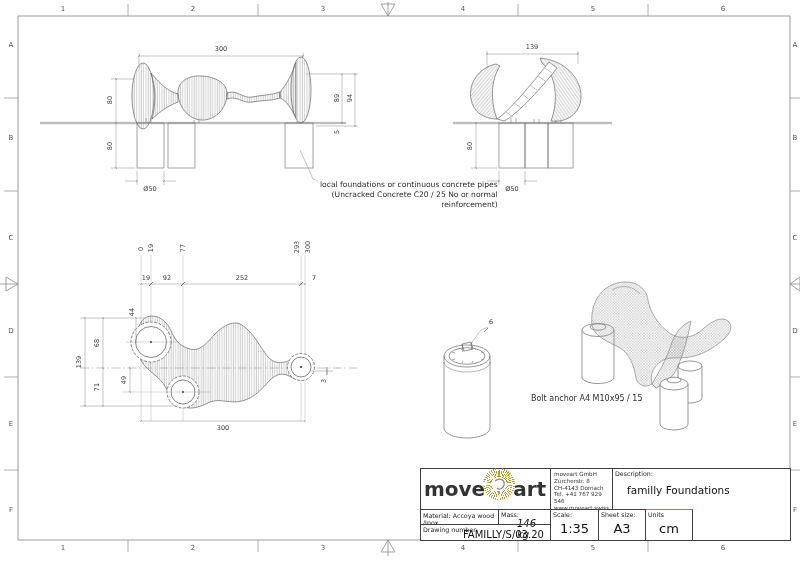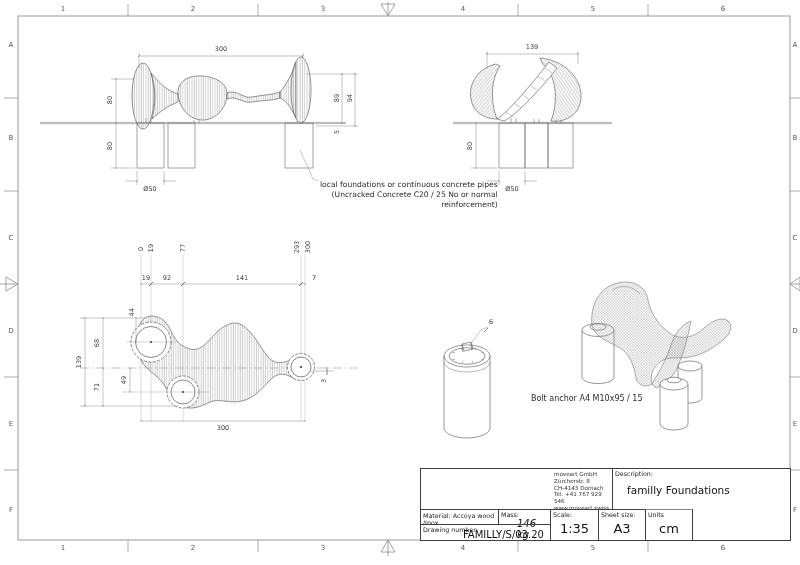--- a/index.html
+++ b/index.html
@@ -354,41 +354,50 @@
   <span class="dim" style="left:512px;top:189px">Ø50</span>
 
   <span class="dim rot" style="left:141px;top:249px">0</span>
   <span class="dim rot" style="left:151px;top:248px">19</span>
   <span class="dim rot" style="left:183px;top:248px">77</span>
   <span class="dim rot" style="left:297px;top:247px">293</span>
   <span class="dim rot" style="left:308px;top:247px">300</span>
 
   <span class="dim" style="left:146px;top:278px">19</span>
   <span class="dim" style="left:167px;top:278px">92</span>
-  <span class="dim" style="left:242px;top:278px">141</span>
+  <span class="dim" style="left:242px;top:278px">252</span>
   <span class="dim" style="left:314px;top:278px">7</span>
 
   <span class="dim rot" style="left:132px;top:312px">44</span>
   <span class="dim rot" style="left:79px;top:362px">139</span>
   <span class="dim rot" style="left:97px;top:343px">68</span>
   <span class="dim rot" style="left:97px;top:387px">71</span>
   <span class="dim rot" style="left:124px;top:380px">49</span>
   <span class="dim rot" style="left:324px;top:381px">3</span>
   <span class="dim" style="left:223px;top:428px">300</span>
 
   <span class="dim" style="left:491px;top:322px">6</span>
 
   <div class="note" style="left:320px;top:180px">
     <div>local foundations or continuous concrete pipes</div>
     <div>(Uncracked Concrete C20 / 25 No or normal</div>
     <div>reinforcement)</div>
   </div>
   <div class="anchor-note" style="left:500px;top:394px">Bolt anchor A4 M10x95 / 15</div>
 
   <div class="tb">
+    <div class="cell tb-logo">
+      <span class="logo-word">move</span>
+      <span class="burst">
+        <svg width="13" height="15" viewBox="0 0 13 15">
+          <path d="M2,4 C7,0 12,3 11,8 C10,12 6,13 4,11" stroke="#8a8a8a" stroke-width="1.3" fill="none"></path>
+        </svg>
+      </span>
+      <span class="logo-word">art</span>
+    </div>
     <div class="cell tb-addr">
       <div>moveart GmbH</div>
       <div>Zürcherstr. 8</div>
       <div>CH-4143 Dornach</div>
       <div>Tel. +41 767 929 546</div>
       <div>www.moveart.swiss</div>
     </div>
     <div class="cell tb-desc">
       <span class="cl">Description:</span>
       <span class="desc-val">familly Foundations</span>

